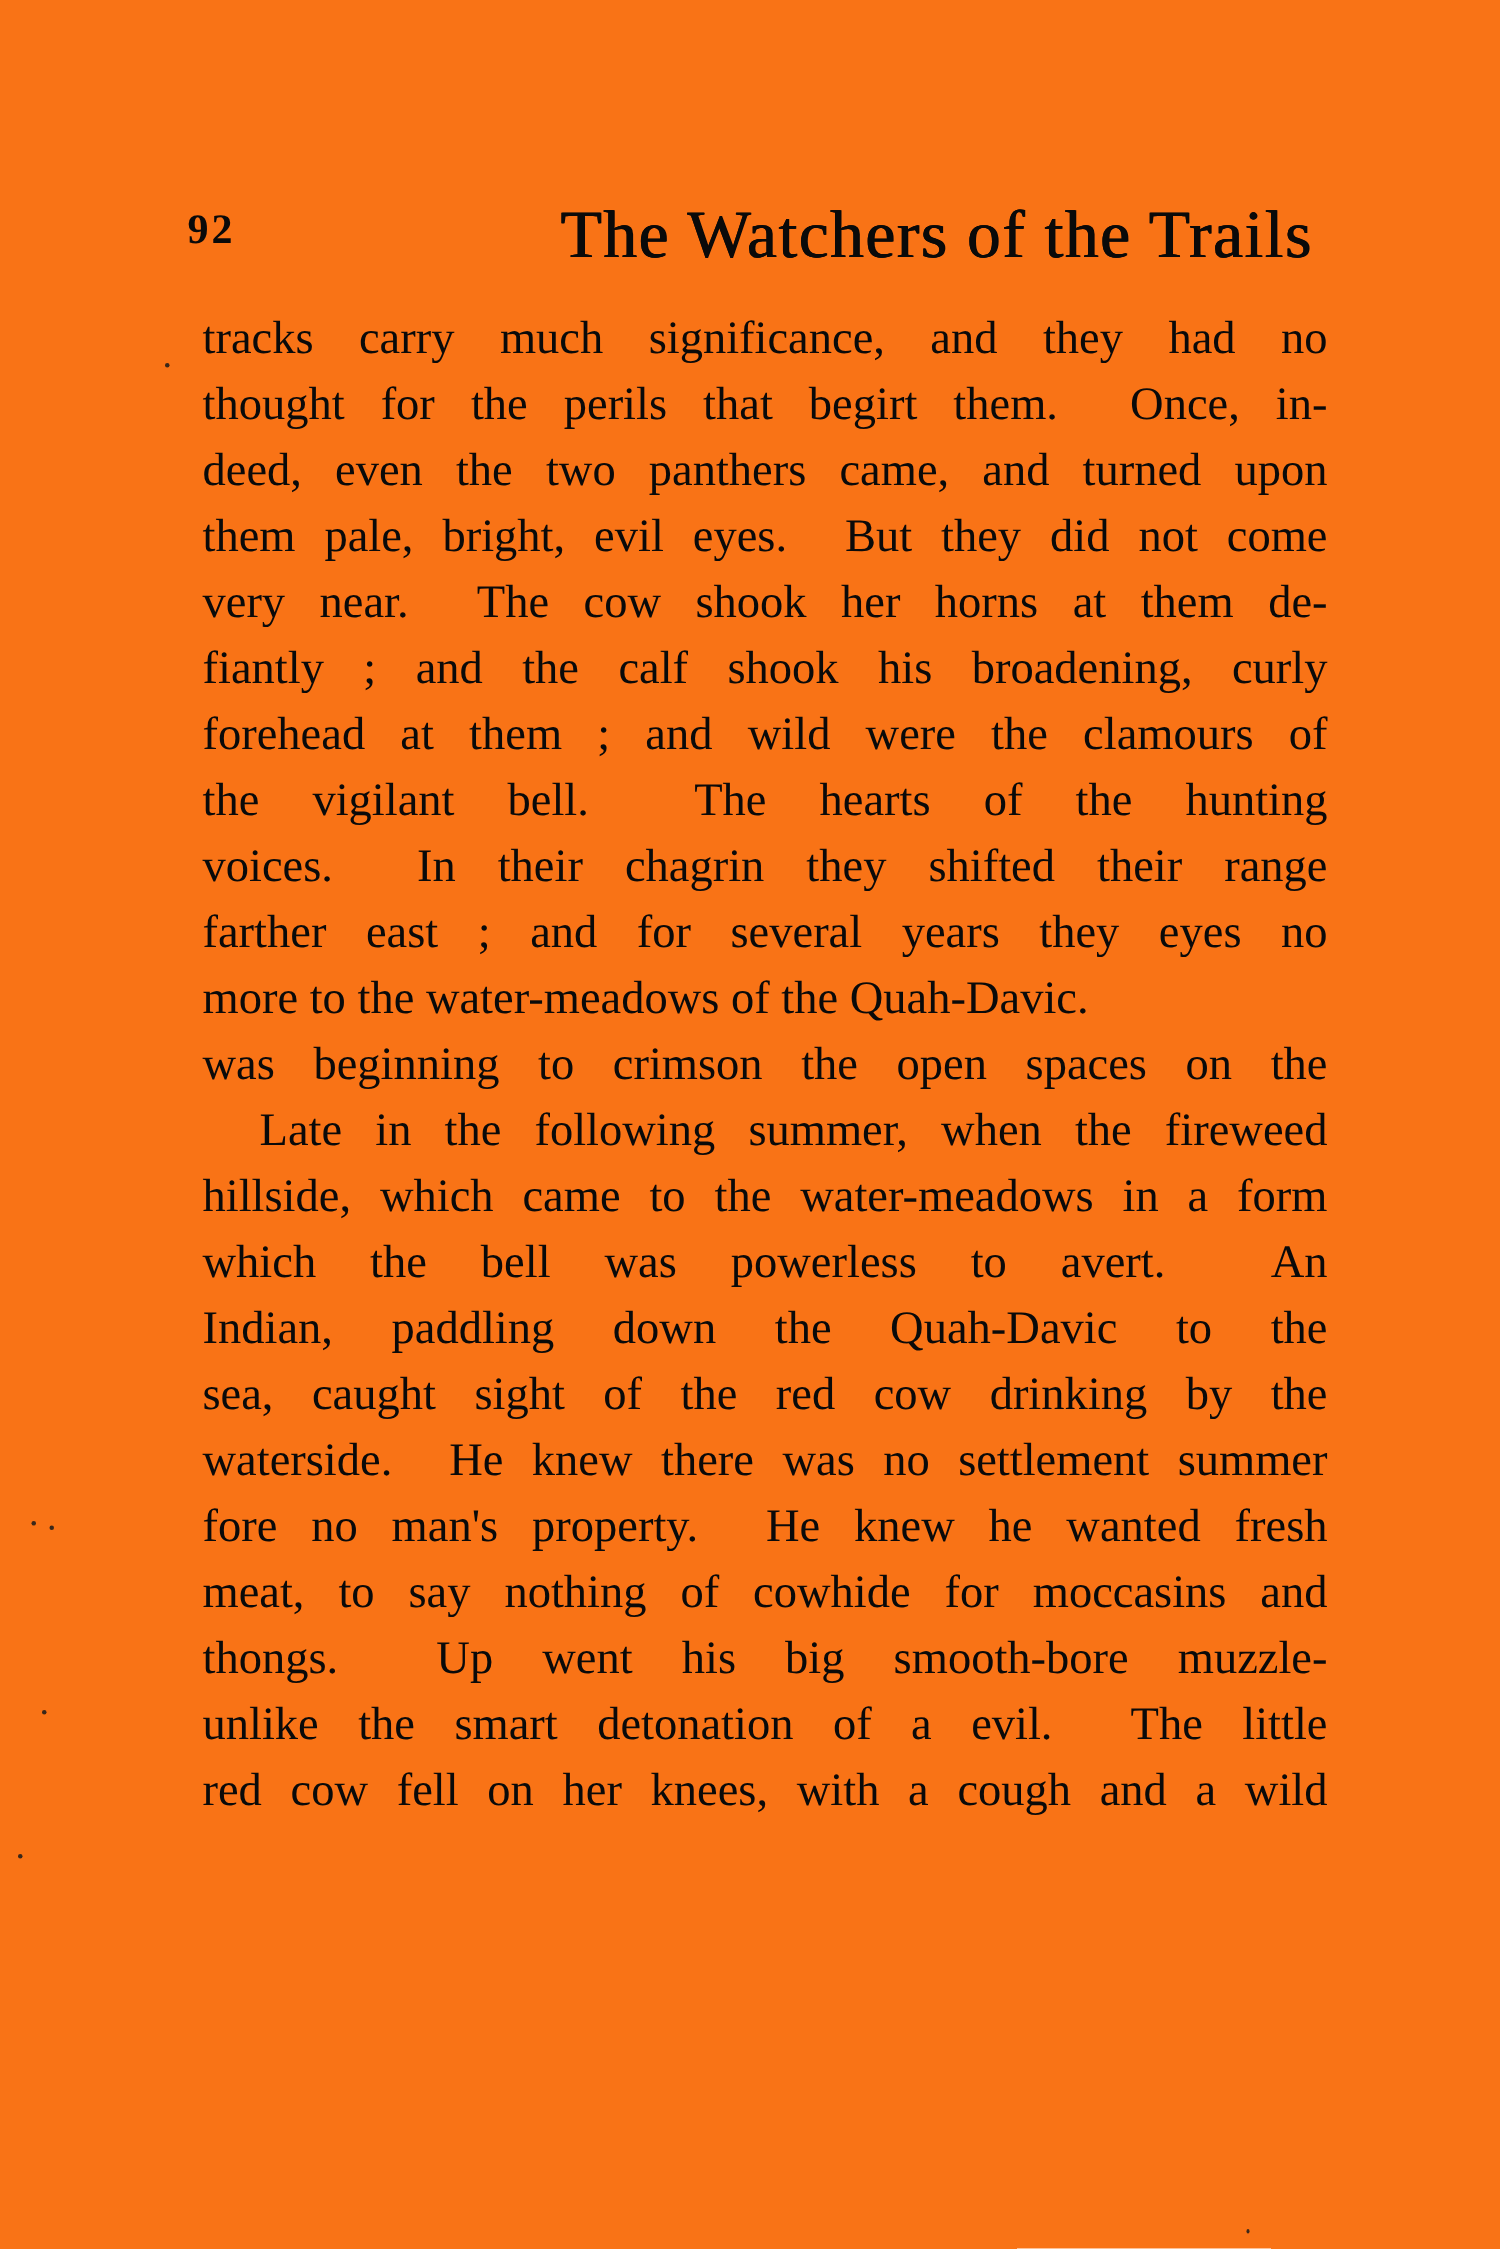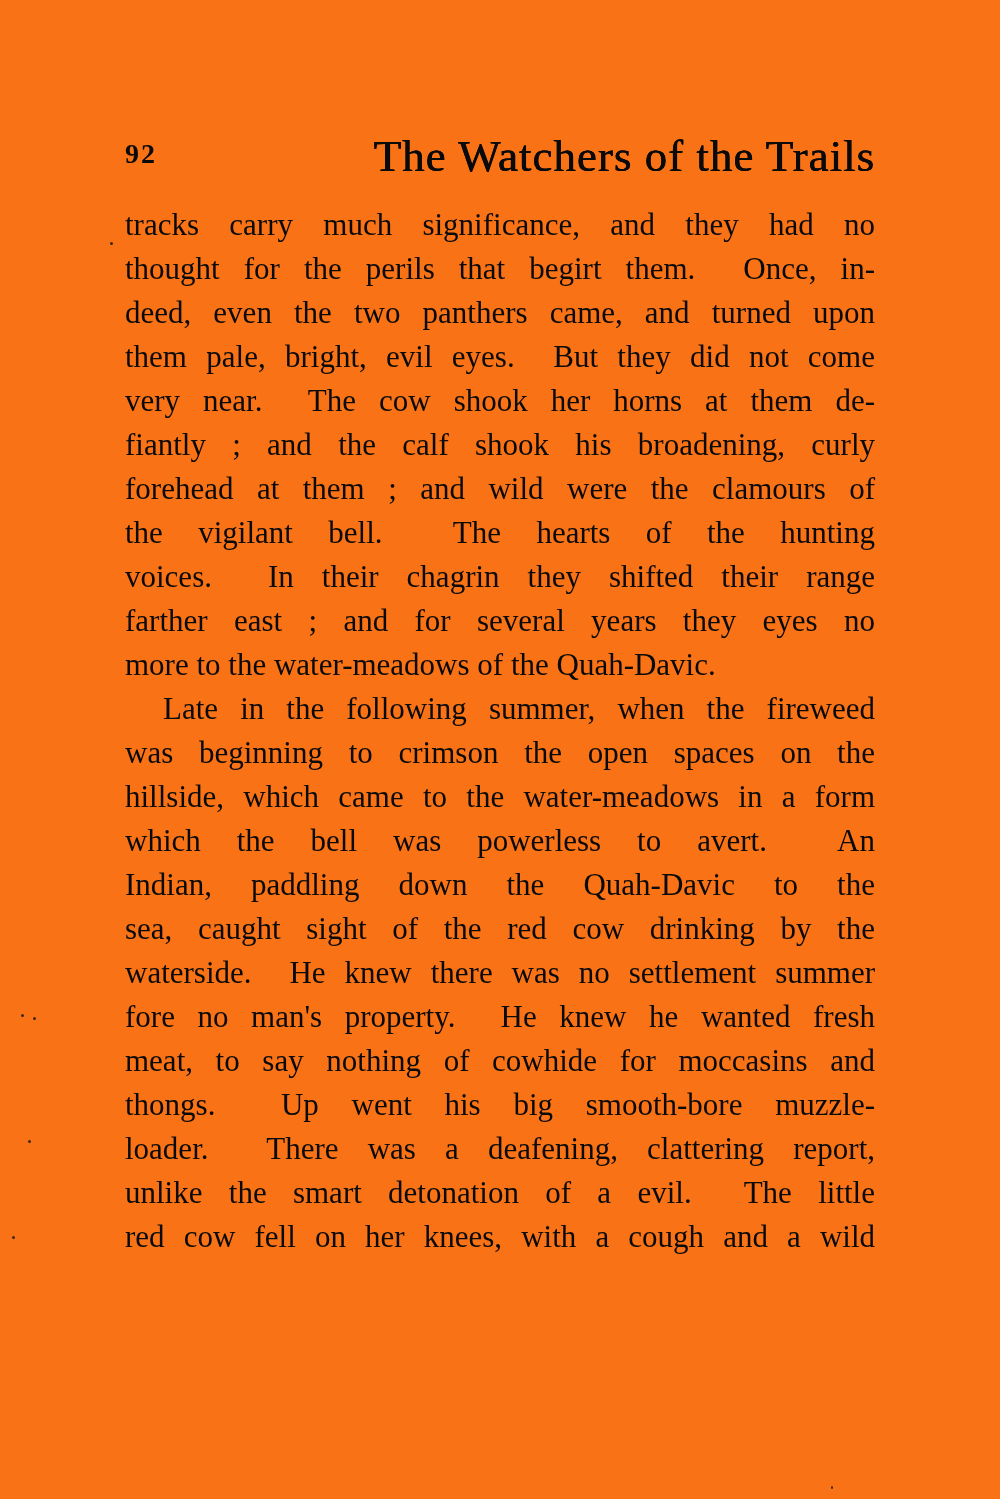--- a/index.html
+++ b/index.html
@@ -37,21 +37,21 @@
     font-size: 45px;
     font-weight: 400;
     letter-spacing: 1px;
     
     text-shadow: 0.6px 0 0 currentColor, 0 0.4px 0 currentColor;
     white-space: nowrap;
   }
   .text-block {
     position: absolute;
     top: 203px;
-    left: 125px;
+    left: 135px;
     width: 750px;
     font-size: 31px;
   }
   .line {
     height: 44px;
     line-height: 44px;
     text-align: justify;
     text-align-last: justify;
     white-space: pre-wrap;
     overflow: visible;
@@ -87,31 +87,30 @@
         <div class="line">them pale, bright, evil eyes.  But they did not come</div>
         <div class="line">very near.  The cow shook her horns at them de-</div>
         <div class="line">fiantly ; and the calf shook his broadening, curly</div>
         <div class="line">forehead at them ; and wild were the clamours of</div>
         <div class="line">the vigilant bell.  The hearts of the hunting</div>
         <div class="line">voices.  In their chagrin they shifted their range</div>
         <div class="line">farther east ; and for several years they eyes no</div>
         <div class="line para-end">more to the water-meadows of the Quah-Davic.</div>
       </div>
       <div class="paragraph">
+        <div class="line">was beginning to crimson the open spaces on the</div>
         <div class="line indent">Late in the following summer, when the fireweed</div>
-        <div class="line">was beginning to crimson the open spaces on the</div>
         <div class="line">hillside, which came to the water-meadows in a form</div>
         <div class="line">which the bell was powerless to avert.  An</div>
         <div class="line">Indian, paddling down the Quah-Davic to the</div>
         <div class="line">sea, caught sight of the red cow drinking by the</div>
         <div class="line">waterside.  He knew there was no settlement summer</div>
         <div class="line">fore no man's property.  He knew he wanted fresh</div>
         <div class="line">meat, to say nothing of cowhide for moccasins and</div>
         <div class="line">thongs.  Up went his big smooth-bore muzzle-</div>
-        <div class="line">loader.  There was a deafening, clattering report,</div>
         <div class="line">unlike the smart detonation of a evil.  The little</div>
         <div class="line">red cow fell on her knees, with a cough and a wild</div>
       </div>
     </div>
 
   <div class="speck" style="left:110px; top:242px; width:3px; height:3px;"></div>
   <div class="speck" style="left:21px; top:1014px; width:3px; height:3px;"></div>
   <div class="speck" style="left:33px; top:1017px; width:3px; height:3px;"></div>
   <div class="speck" style="left:28px; top:1140px; width:3px; height:3px;"></div>
   <div class="speck" style="left:12px; top:1236px; width:3px; height:3px;"></div>

